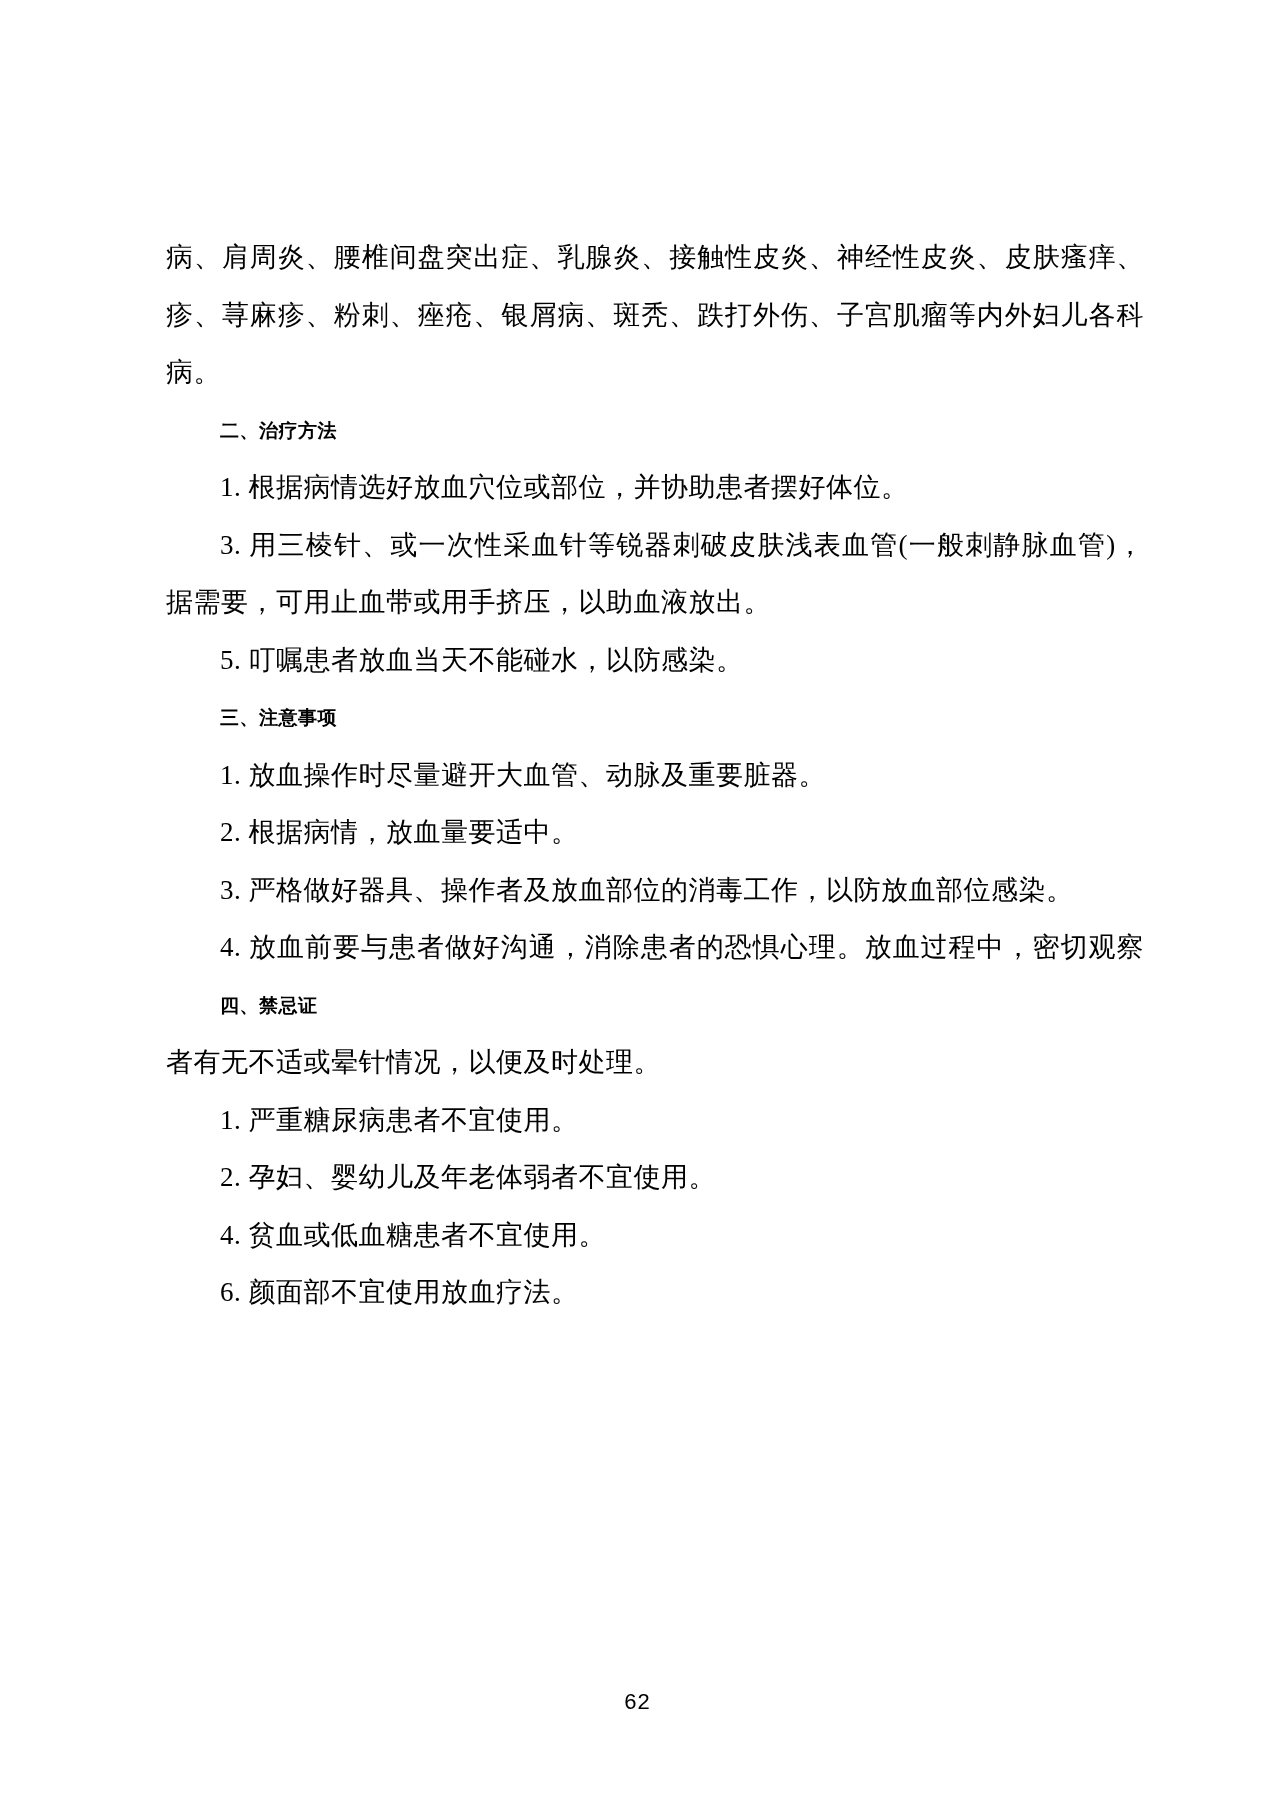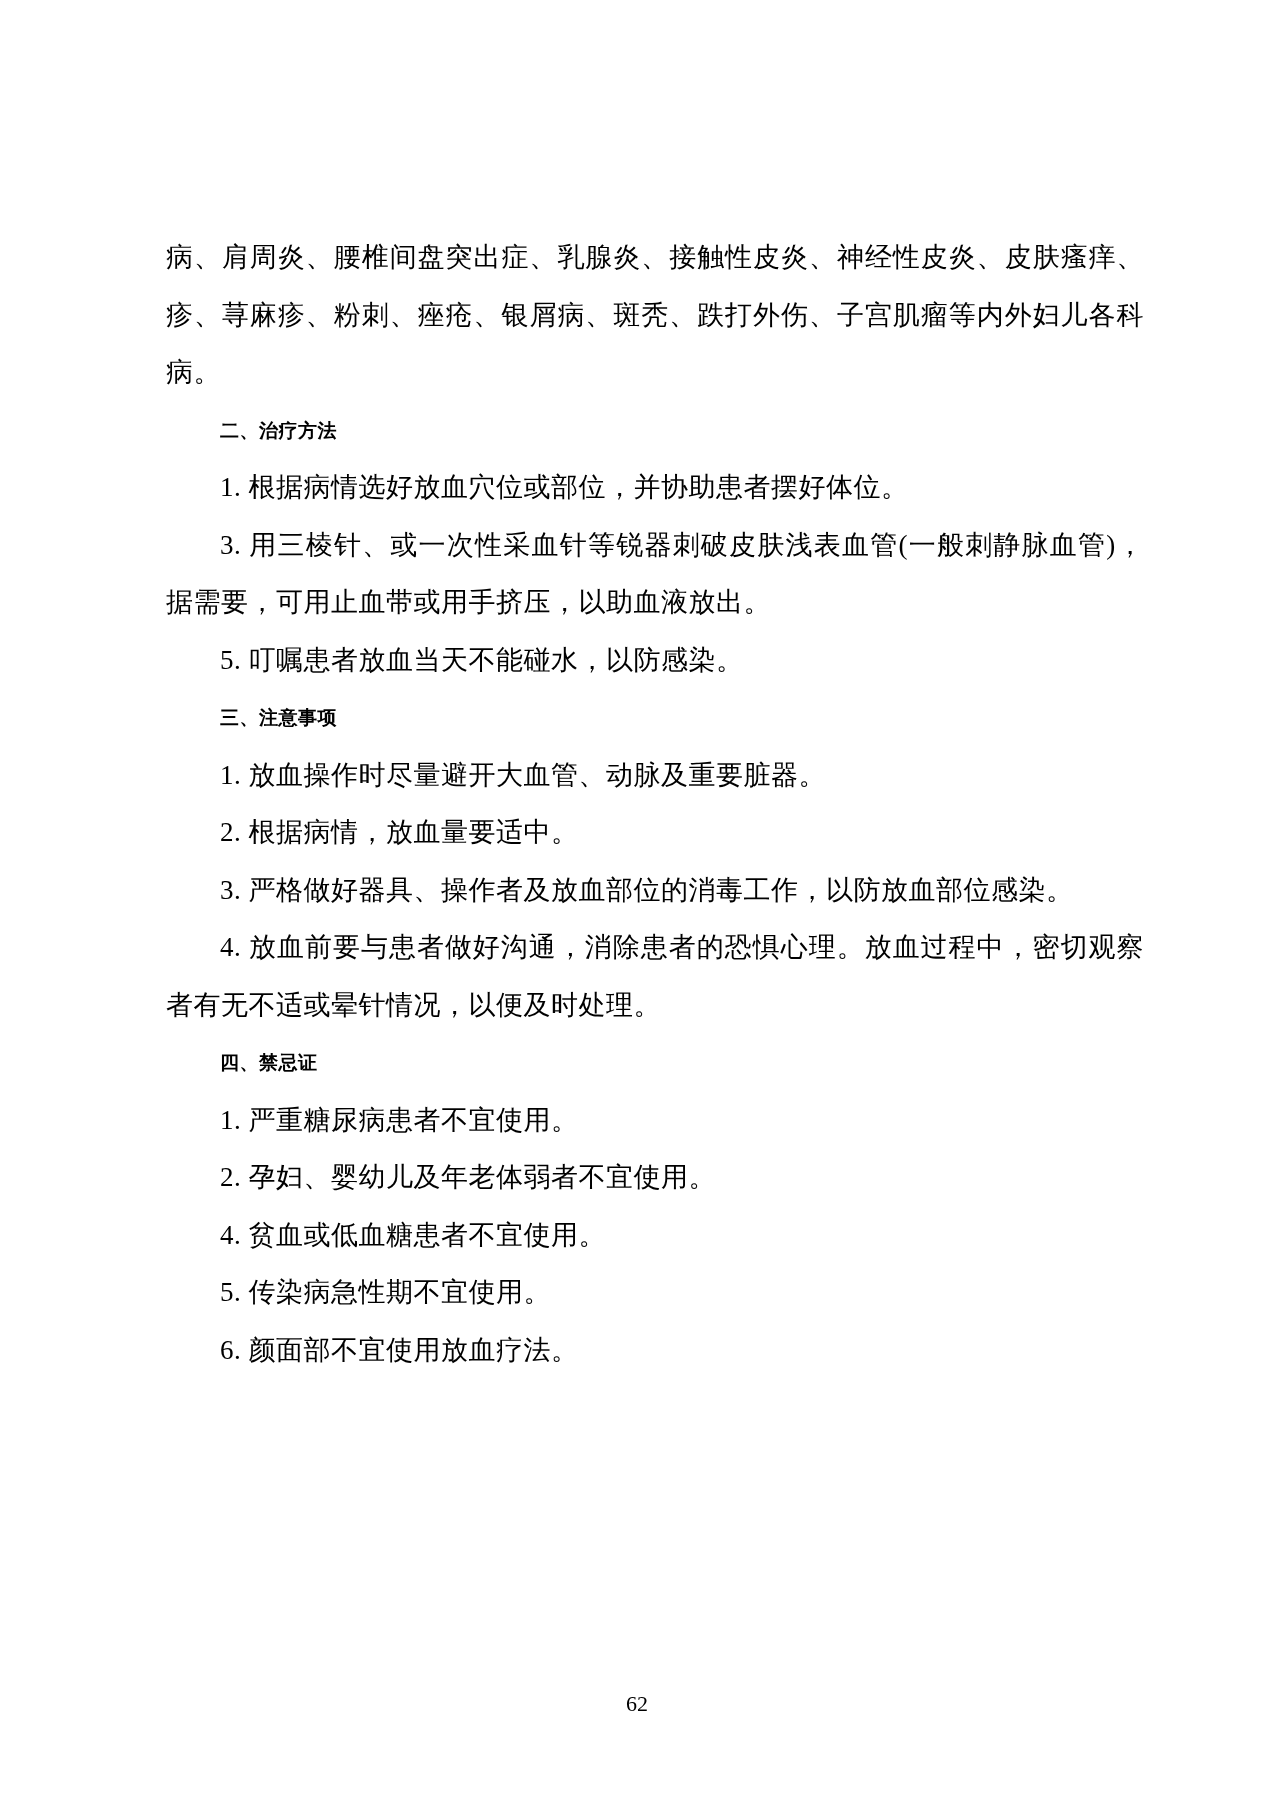--- a/index.html
+++ b/index.html
@@ -40,21 +40,21 @@
     font-family: "Liberation Sans", "DejaVu Sans", sans-serif;
     font-weight: 700;
     font-size: 19px;
   }
   .footer {
     position: absolute;
     top: 1691px;
     left: 0;
     width: 100%;
     text-align: center;
-    font-family: Liberation Serif, serif;
+    font-family: Liberation Mono, monospace;
     font-size: 22px;
     color: #000000;
   }
 </style>
 </head>
 <body>
 
 <div class="page">
   <div class="content">
     <div class="line justify">病、肩周炎、腰椎间盘突出症、乳腺炎、接触性皮炎、神经性皮炎、皮肤瘙痒、湿</div>
@@ -63,22 +63,21 @@
     <div class="line heading indent">二、治疗方法</div>
     <div class="line indent">1. 根据病情选好放血穴位或部位，并协助患者摆好体位。</div>
     <div class="line indent justify">3. 用三棱针、或一次性采血针等锐器刺破皮肤浅表血管(一般刺静脉血管)，根</div>
     <div class="line">据需要，可用止血带或用手挤压，以助血液放出。</div>
     <div class="line indent">5. 叮嘱患者放血当天不能碰水，以防感染。</div>
     <div class="line heading indent">三、注意事项</div>
     <div class="line indent">1. 放血操作时尽量避开大血管、动脉及重要脏器。</div>
     <div class="line indent">2. 根据病情，放血量要适中。</div>
     <div class="line indent">3. 严格做好器具、操作者及放血部位的消毒工作，以防放血部位感染。</div>
     <div class="line indent justify">4. 放血前要与患者做好沟通，消除患者的恐惧心理。放血过程中，密切观察患</div>
+    <div class="line heading indent">四、禁忌证</div>
     <div class="line">者有无不适或晕针情况，以便及时处理。</div>
-    <div class="line heading indent">四、禁忌证</div>
     <div class="line indent">1. 严重糖尿病患者不宜使用。</div>
     <div class="line indent">2. 孕妇、婴幼儿及年老体弱者不宜使用。</div>
     <div class="line indent">4. 贫血或低血糖患者不宜使用。</div>
-    <div class="line indent">5. 传染病急性期不宜使用。</div>
     <div class="line indent">6. 颜面部不宜使用放血疗法。</div>
   </div>
   <div class="footer">62</div>
 </div>
 
 </body></html>

